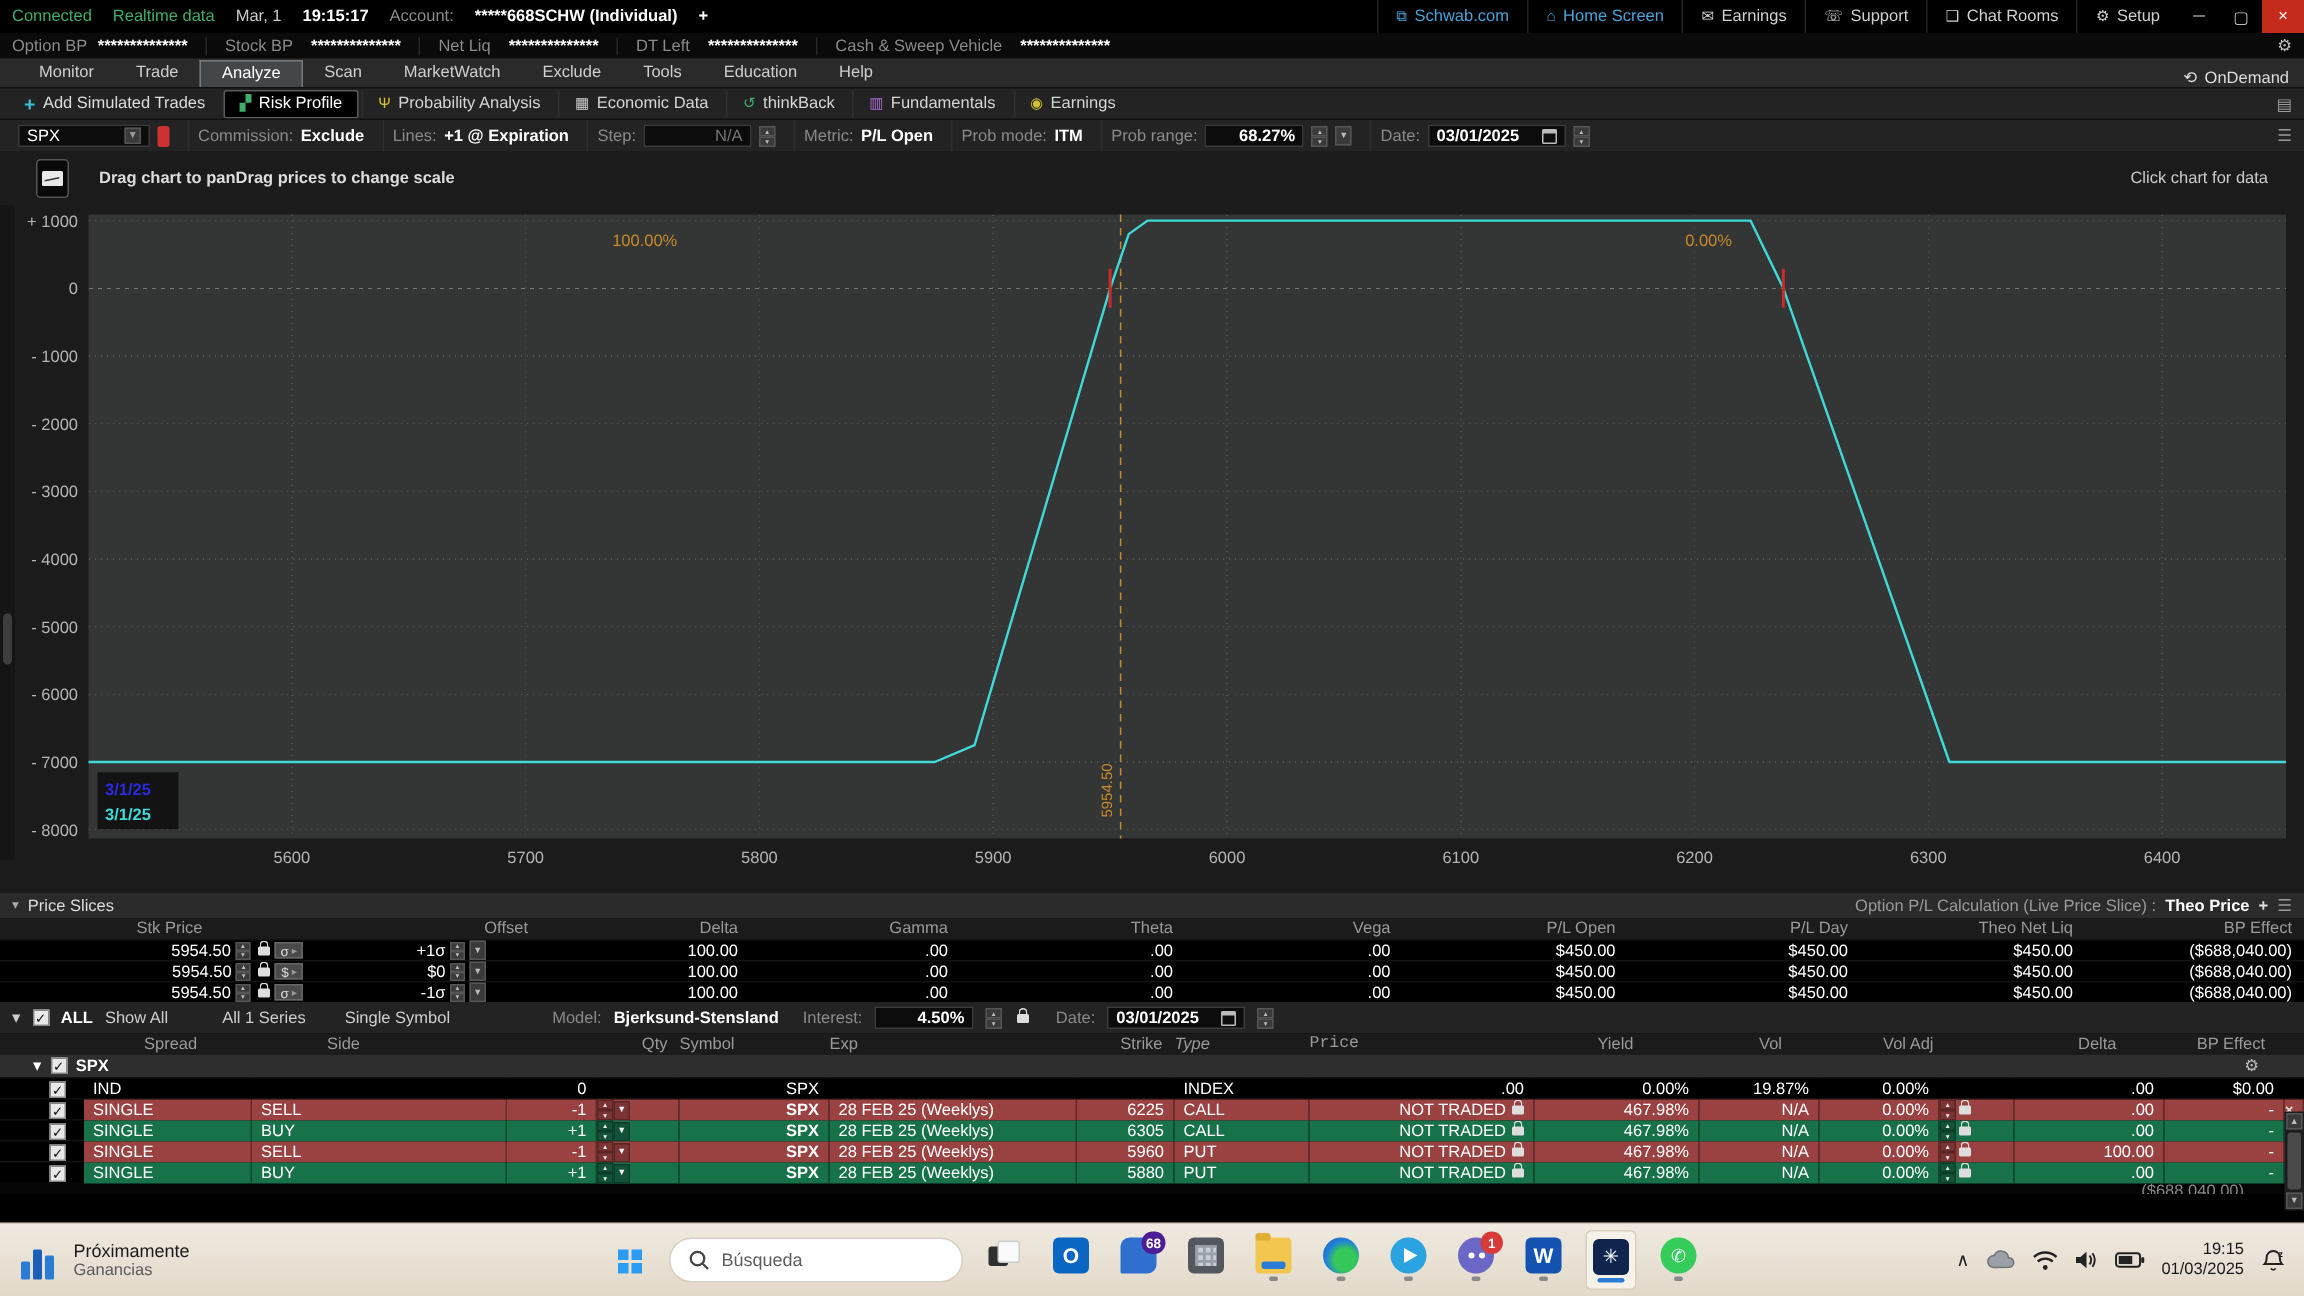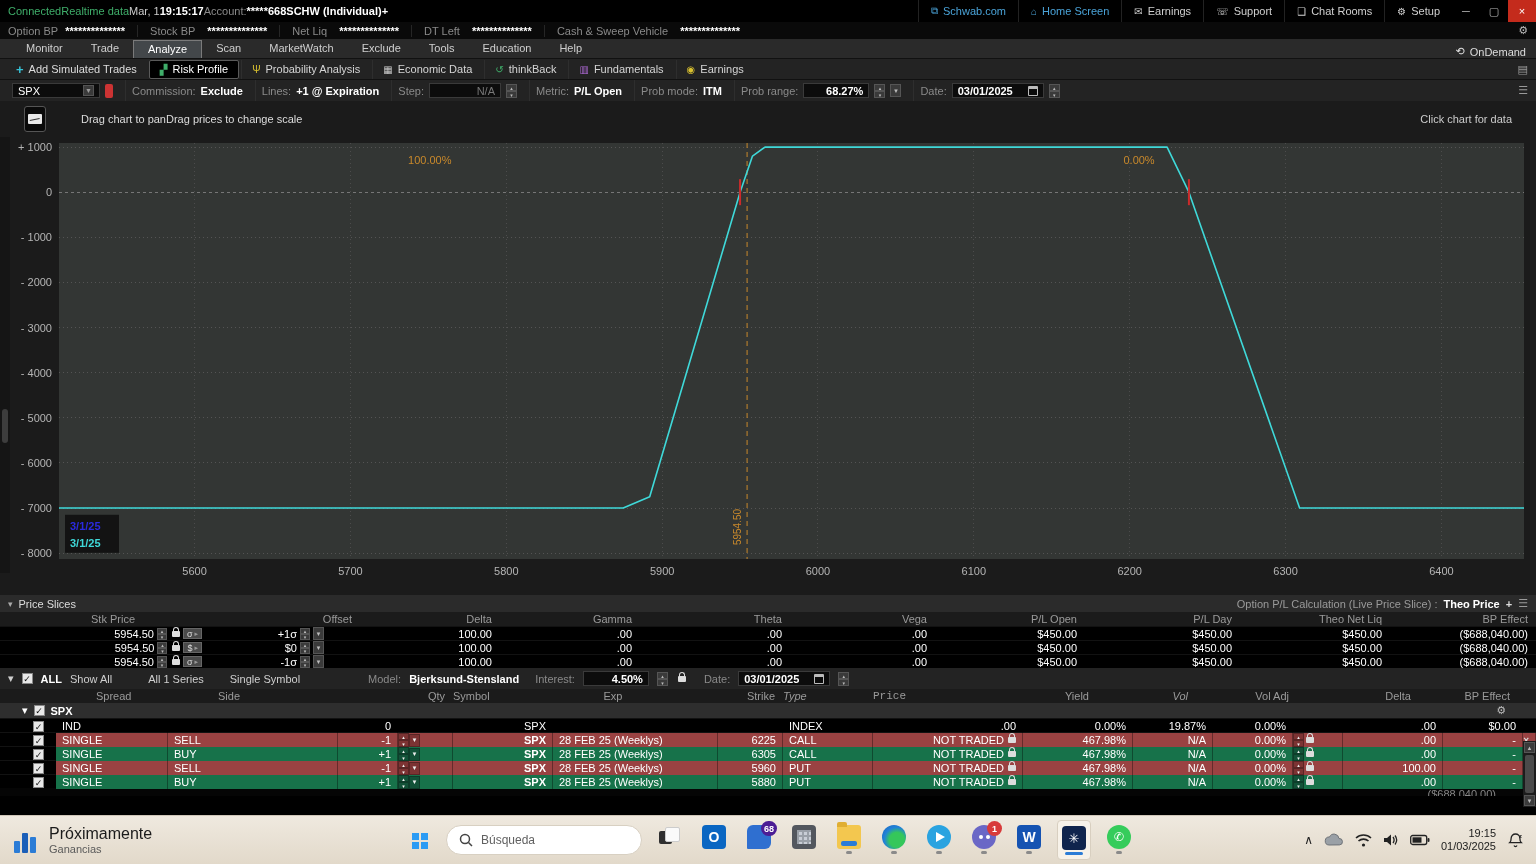--- a/index.html
+++ b/index.html
@@ -2,21 +2,21 @@
 <html><head>
 <meta charset="utf-8">
 <style>
   * { box-sizing: border-box; margin: 0; padding: 0; }
   html,body { width:1536px; height:864px; overflow:hidden; background:#000;
     font-family:"Liberation Sans","DejaVu Sans",sans-serif; font-size:11px; }
   .app { width:1536px; height:864px; display:flex; flex-direction:column; background:#1b1b1b; }
 
   
   .titlebar { height:22px; background:#000; display:flex; align-items:center; color:#ccc; }
-  .titlebar .left { display:flex; align-items:center; padding-left:8px; flex:1; }
+  .titlebar .left { display:flex; align-items:center; gap:14px; padding-left:8px; flex:1; }
   .green { color:#3fae6a; }
   .dim { color:#8a8a8a; }
   .wb { color:#fff; font-weight:bold; }
   .titlebar .right { display:flex; align-items:center; height:22px; }
   .tlink { display:flex; align-items:center; gap:5px; padding:0 12px; height:22px; color:#cfcfcf; border-left:1px solid #222; }
   .tlink.blue { color:#4aa3d8; }
   .tlink .ti { font-size:10px; }
   .winbtn { width:28px; height:22px; display:flex; align-items:center; justify-content:center; color:#bbb; }
   .winbtn.close { background:#c42b1c; color:#fff; }
 
@@ -60,21 +60,21 @@
   .dd { width:11px; height:13px; background:#3a3a3a; border:1px solid #555; color:#bbb; font-size:6px; display:flex; align-items:center; justify-content:center; }
   .cal { width:10px; height:10px; border:1px solid #bbb; border-top:3px solid #bbb; border-radius:1px; }
   .na { color:#777; }
 
   
   .chart-section { height:494px; background:#1b1b1b; position:relative; }
   .chart-header { height:36px; display:flex; align-items:center; color:#ddd; }
   .chart-thumb { width:22px; height:26px; background:#0a0a0a; border:1px solid #555; border-radius:3px; margin-left:24px; display:flex; align-items:center; justify-content:center; }
   .chart-thumb i { display:block; width:14px; height:10px; background:#e8e8e8; border-radius:1px; position:relative; }
   .chart-thumb i::after { content:""; position:absolute; left:2px; top:5px; width:10px; height:3px; border-top:1px solid #333; transform:rotate(-12deg); }
-  .pan-hint { margin-left:35px; }
+  .pan-hint { margin-left:20px;font-weight:bold; }
   .click-hint { margin-left:auto; margin-right:24px; color:#ccc; }
   .chart-area { height:458px; position:relative; }
   .left-strip { position:absolute; left:0; top:0; width:10px; height:436px; background:#151515; }
   .left-strip .grip { position:absolute; left:2px; top:272px; width:6px; height:34px; background:#3d3d3d; border-radius:3px; }
 
   
   .price-slices { height:73px; background:#000; }
   .sec-title { height:17px; background:#2b2b2b; display:flex; align-items:center; color:#ddd; padding:0 8px; gap:6px; }
   .sec-title .caret { color:#aaa; font-size:9px; }
   .calcinfo { margin-left:auto; display:flex; align-items:center; gap:6px; color:#9a9a9a; }
@@ -121,21 +121,21 @@
   .vscroll { position:absolute; right:0; top:73px; width:13px; bottom:8px; background:#1c1c1c; display:flex; flex-direction:column; align-items:center; justify-content:space-between; padding:1px 0; }
   .vscroll .ar { width:11px; height:11px; background:#3a3a3a; color:#bbb; font-size:6px; display:flex; align-items:center; justify-content:center; border:1px solid #555; }
   .vscroll .thumb { flex:1; width:9px; margin:2px 0; background:#4a4a4a; border-radius:2px; }
 
   
   .taskbar { height:49px; background:linear-gradient(#efe9df,#e2d9ca); border-top:1px solid #cfc6b8; display:flex; align-items:center; position:relative; color:#222; }
   .widget { display:flex; align-items:center; gap:9px; padding-left:14px; width:260px; }
   .wicon { width:26px; height:26px; display:flex; align-items:flex-end; gap:2px; }
   .wicon i { display:block; width:6px; background:#2b7cd6; border-radius:1px; }
   .wicon i:nth-child(1){height:12px;} .wicon i:nth-child(2){height:20px;background:#1b5fb8;} .wicon i:nth-child(3){height:16px;}
-  .wtxt .t1 { font-size:16px; color:#1b1b1b; }
+  .wtxt .t1 { font-size:12px; color:#1b1b1b; }
   .wtxt .t2 { font-size:11px; color:#5a5a5a; }
   .centerbar { display:flex; align-items:center; gap:10px; position:absolute; left:402px; }
   .startbtn { width:34px; height:34px; display:flex; align-items:center; justify-content:center; border-radius:4px; }
   .startgrid { width:7px; height:7px; background:#2b9bf4; box-shadow:9px 0 0 #2b9bf4, 0 9px 0 #2b9bf4, 9px 9px 0 #2b9bf4; margin:-8px 8px 0 0; }
   .searchpill { width:196px; height:30px; background:#fff; border:1px solid #d8d0c2; border-radius:15px; display:flex; align-items:center; gap:8px; padding-left:12px; color:#5f5f5f; font-size:12px; }
   .appicons { display:flex; align-items:flex-start; gap:11px; }
   .appbtn { width:34px; height:40px; display:flex; flex-direction:column; align-items:center; padding-top:5px; position:relative; border-radius:4px; }
   .appbtn.active { background:#f7f2e9; border:1px solid #d8cfc0; }
   .ic { width:24px; height:24px; display:flex; align-items:center; justify-content:center; color:#fff; font-weight:bold; font-size:14px; border-radius:4px; position:relative; }
   .dotbar { height:3px; margin-top:2px; }
@@ -554,26 +554,26 @@
       <span class="spin">
           <b>▴</b>
           <b>▾</b>
         </span>
     </div>
     <div class="poshead" id="pos-head">
         <span style="grid-column: 3; padding-left: 40px;">Spread</span>
         <span style="grid-column: 4; padding-left: 50px;">Side</span>
         <span style="grid-column: 5 / 7; text-align: right; padding-right: 8px;">Qty</span>
         <span style="grid-column: 7;">Symbol</span>
-        <span style="grid-column: 8; text-align: center; padding-right: 45px;">Exp</span>
+        <span style="grid-column: 8; text-align: left; padding-right: 45px;">Exp</span>
         <span style="grid-column: 9; text-align: right; padding-right: 8px;">Strike</span>
         <span style="grid-column: 10; font-style: italic;">Type</span>
         <span style="grid-column: 11; text-align: left; padding-right: 55px; font-family: Liberation Mono, monospace;">Price</span>
         <span style="grid-column: 12; text-align: right; padding-right: 44px;">Yield</span>
-        <span style="grid-column: 13; text-align: right; padding-right: 25px; font-style: italic;">Vol</span>
+        <span style="grid-column: 13; text-align: right; padding-right: 25px;">Vol</span>
         <span style="grid-column: 14; text-align: right; padding-right: 4px;">Vol Adj</span>
         <span style="grid-column: 16; text-align: right; padding-right: 32px;">Delta</span>
         <span style="grid-column: 17; text-align: right; padding-right: 13px;">BP Effect</span>
       </div>
     <div class="grouprow">
       <span class="caret">▾</span>
       <span class="cb"></span>
       <span class="wb">SPX</span>
       <span class="gear gearglyph">⚙</span>
     </div>

